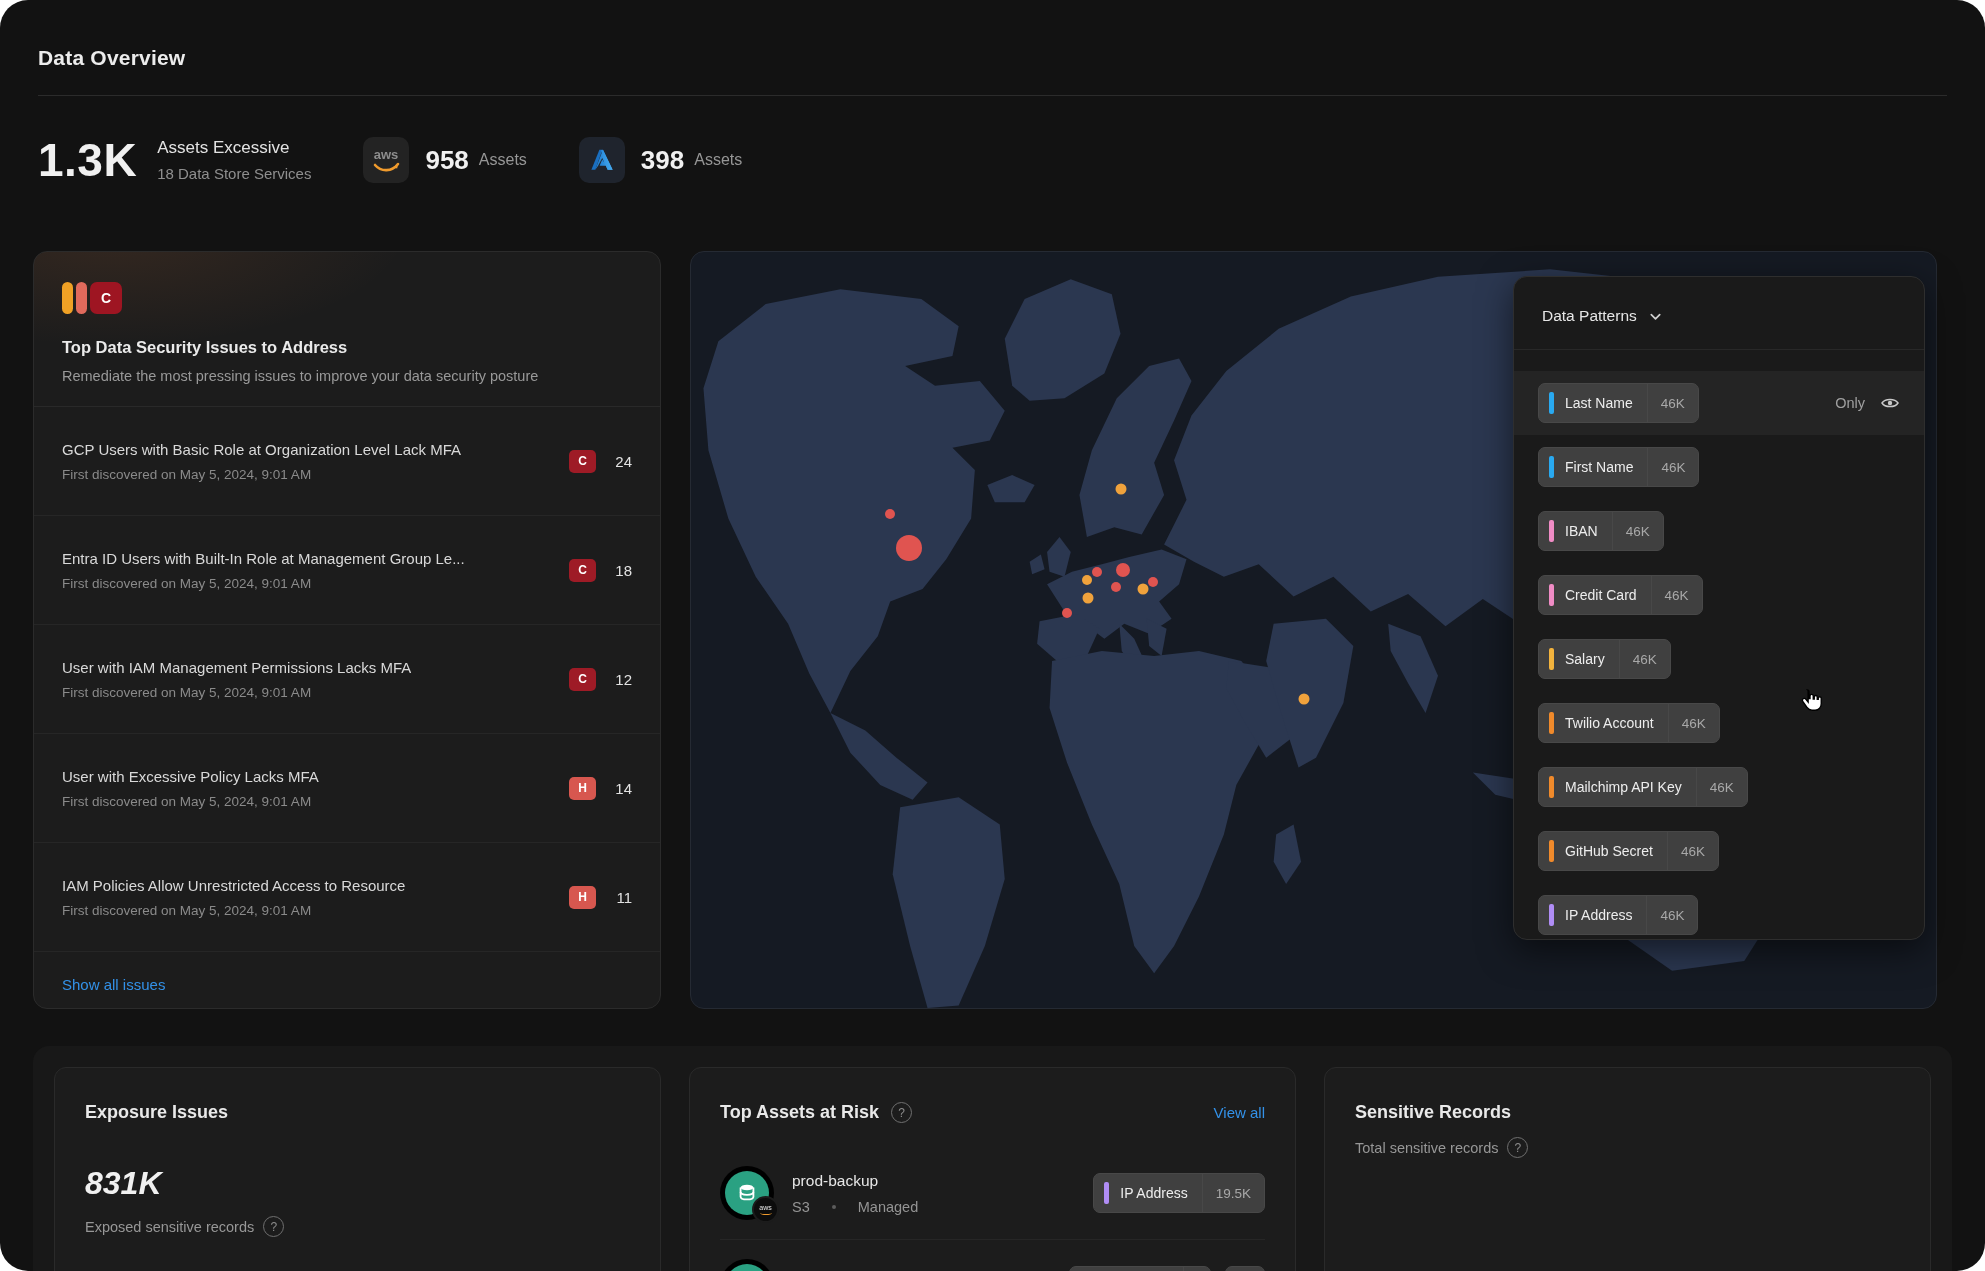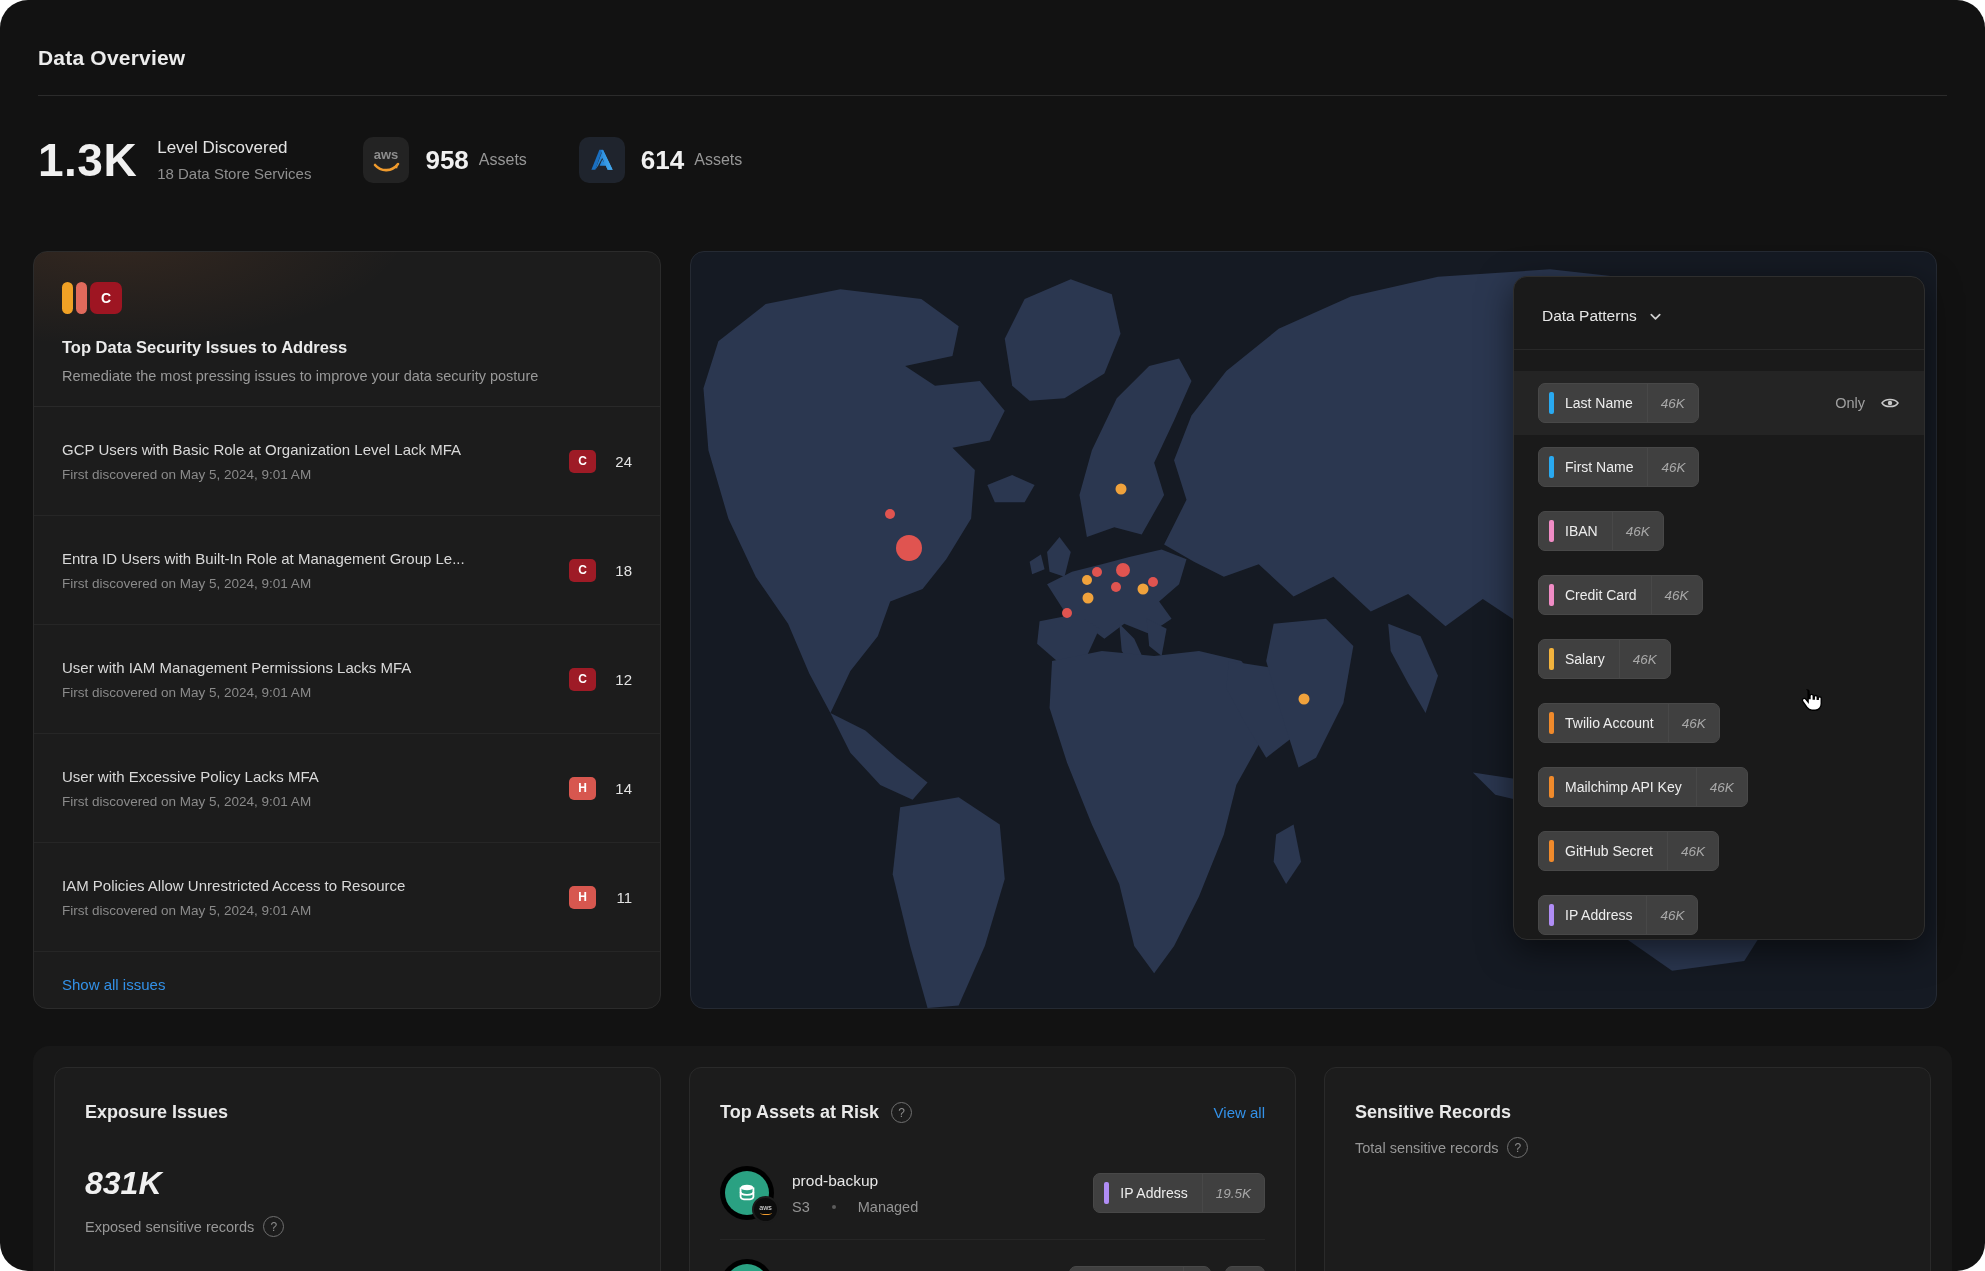--- a/index.html
+++ b/index.html
@@ -60,21 +60,21 @@
   .dp-header{display:flex;align-items:center;gap:11px;padding:30px 28px 24px;border-bottom:1px solid #282828;cursor:pointer;}
   .dp-title{font-size:15.5px;color:#e6e6e6;}
   .dp-list{padding-top:21px;}
   .dp-row{height:64px;display:flex;align-items:center;padding:0 24px;}
   .dp-row.active{background:#242424;}
   .chip{display:inline-flex;align-items:stretch;border:1px solid #484848;border-radius:7px;background:#404040;cursor:pointer;}
   .chip-left{display:flex;align-items:center;gap:11px;padding:0 14px 0 10px;height:38px;}
   .bar{width:5px;height:22px;border-radius:2px;background:#888;}
   .chip-label{font-size:14px;color:#ededed;white-space:nowrap;}
   .chip-count{display:flex;align-items:center;padding:0 13px;border-left:1px solid #484848;
-    color:#a8a8a8;font-size:13.5px;font-style:italic;}
+    color:#a8a8a8;font-size:13.5px;}
   .only-wrap{margin-left:auto;display:flex;align-items:center;gap:15px;}
   .only-label{font-size:14.5px;color:#a0a0a0;}
   
   .bottom-section{position:absolute;left:33px;top:1046px;width:1919px;height:420px;background:#181818;
     border-radius:16px;padding:21px;box-sizing:border-box;display:flex;gap:28px;}
   .card{flex:1;background:#1c1c1c;border:1px solid #2a2a2a;border-radius:12px;padding:34px 30px;box-sizing:border-box;}
   .card-title-row{display:flex;align-items:center;gap:12px;}
   .card-title{font-size:18px;font-weight:700;color:#e9e9e9;}
   .help{width:19px;height:19px;border-radius:50%;border:1.5px solid #6f6f6f;color:#8b8b8b;font-size:12px;
     display:inline-flex;align-items:center;justify-content:center;flex:0 0 auto;cursor:pointer;}
@@ -101,21 +101,21 @@
 <body>
 
 <div class="page">
 
   <div class="page-title">Data Overview</div>
   <div class="header-divider"></div>
 
   <div class="stats-row">
     <div class="big-number">1.3K</div>
     <div class="stat-text">
-      <div class="stat-label">Level Discovered</div>
+      <div class="stat-label">Assets Excessive</div>
       <div class="stat-sub">18 Data Store Services</div>
     </div>
 
     <div class="provider">
       <div class="provider-icon">
         <svg width="40" height="40" viewBox="0 0 40 40">
           <text x="20" y="19" text-anchor="middle" font-size="13" font-weight="bold" fill="#8d8d8d" font-family="Liberation Sans,sans-serif">aws</text>
           <path d="M9 25 C 15 32, 26 32, 32 24" fill="none" stroke="#f09b2d" stroke-width="2.6" stroke-linecap="round"></path>
           <path d="M32 24 l-0.8 4.6 -4.2-1.4 z" fill="#f09b2d"></path>
         </svg>
@@ -131,21 +131,21 @@
             <linearGradient id="azg" x1="0" y1="0" x2="1" y2="0">
               <stop offset="0" stop-color="#1f80d4"></stop>
                 <stop offset="1" stop-color="#45aaf0"></stop>
             </linearGradient>
           </defs>
           <polygon points="9.6,2.5 12.4,2.5 5.8,21 2.2,21" fill="#1a6fc0"></polygon>
           <polygon points="12.9,2.5 21.8,21 17.2,21 15.6,17.4 9.8,17.4 12.2,11.6 14.2,14.3 11,2.9" fill="url(#azg)"></polygon>
           <polygon points="12.9,2.5 21.8,21 17.2,21 12.2,10.2 8.4,17.4 5.8,21" fill="url(#azg)" opacity="0.95"></polygon>
         </svg>
       </div>
-      <div class="provider-value">614</div>
+      <div class="provider-value">398</div>
       <div class="provider-label">Assets</div>
     </div>
   </div>
 
   <div class="issues-panel">
     <div class="issues-header">
       <div class="sev-stack">
         <span class="sev-bar orange"></span>
         <span class="sev-bar salmon"></span>
         <span class="sev-square">C</span>

